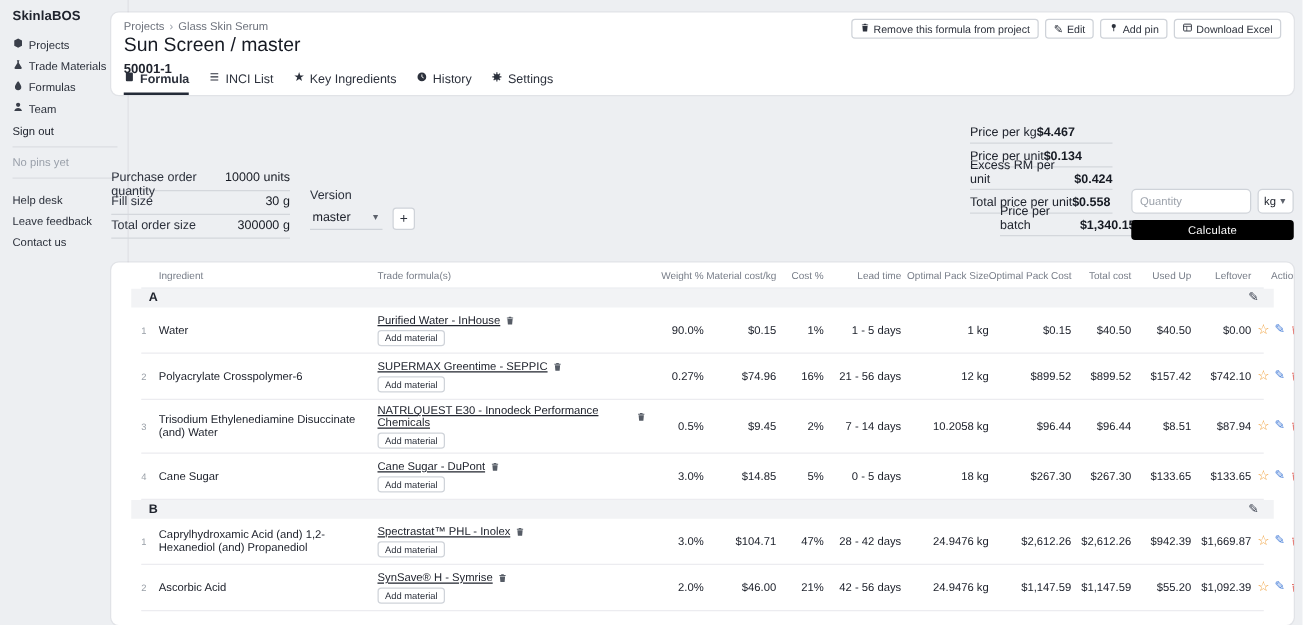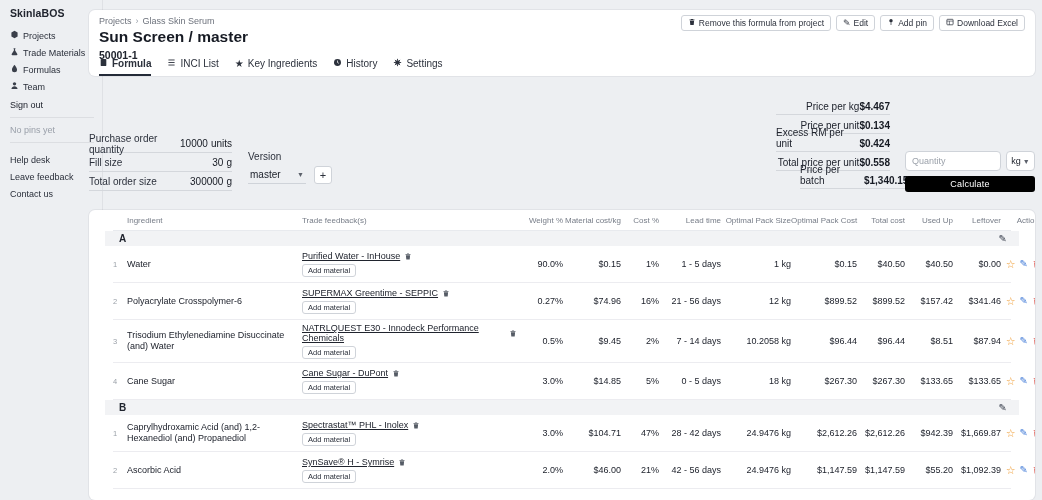--- a/index.html
+++ b/index.html
@@ -18,41 +18,41 @@
   .signout { margin-top:8px; margin-bottom:4px; cursor:pointer; }
   .sdivider { border-top:1px solid #dcdee2; margin:7px 2px 7px 0; }
   .pins-empty { color:#9aa0aa; margin:2px 0 2px; }
   .side-link { display:block; margin-bottom:7px; color:#2a2f3a; cursor:pointer; }
   .side-links { margin-top:12px; }
 
   
   .hdr-card { position:absolute; left:89px; top:10px; width:946px; height:66px; background:#fff; border-radius:6px; padding:6px 10px 0 10px; box-shadow:0 0 0 1px rgba(20,24,34,.05); }
   .breadcrumb { display:flex; align-items:center; gap:4px; font-size:9px; color:#6d727c; }
   .crumb-sep { color:#9aa0aa; font-size:9px; }
-  .hdr-title { font-size:15.5px; font-weight:700; margin-top:2px; color:#161a23; }
+  .hdr-title { font-size:15.5px; font-weight:400; margin-top:2px; color:#161a23; }
   .hdr-code { font-size:10.5px; font-weight:600; margin-top:3px; color:#20242e; }
   .hdr-actions { position:absolute; top:5px; right:10px; display:flex; gap:5px; }
   .hbtn { display:flex; align-items:center; gap:3px; border:1px solid #cfd3d9; background:#fff; border-radius:3px; font-size:8.5px; padding:0 6px; height:16px; color:#2c313c; white-space:nowrap; }
   .tabs { position:absolute; left:10px; bottom:0; display:flex; gap:16px; }
   .tab { display:flex; align-items:center; gap:4px; font-size:10px; color:#2c313c; padding-bottom:5px; border-bottom:2px solid transparent; cursor:pointer; }
   .tab.active { font-weight:700; border-bottom-color:#242b38; }
   .tab-star { font-size:10px; line-height:1; color:#2c313c; }
 
   
   .form-area { position:absolute; left:89px; top:95px; width:946px; height:105px; font-size:10px; }
-  .field-row { position:absolute; left:0; width:143px; height:16px; display:flex; justify-content:space-between; align-items:center; border-bottom:1px solid #d4d7dc; padding-bottom:2px; }
+  .field-row { position:absolute; left:0; width:143px; height:16px; display:flex; justify-content:space-between; align-items:flex-start; border-bottom:1px solid #d4d7dc; padding-bottom:2px; }
   .field-label { color:#2c313c; }
   .field-val { font-weight:400; color:#161a23; white-space:nowrap; }
   .field-unit { margin-left:3px; }
   .ver-label { position:absolute; left:159px; top:56px; color:#2c313c; }
   .ver-select { position:absolute; left:159px; top:71px; width:58px; height:18px; display:flex; align-items:center; justify-content:space-between; border-bottom:1px solid #cfd3d9; font-size:10px; cursor:pointer; padding:0 2px; }
   .ver-plus { position:absolute; left:225px; top:71px; width:18px; height:18px; border:1px solid #cfd3d9; border-radius:3px; background:#fff; font-size:11px; line-height:1; color:#2c313c; display:flex; align-items:center; justify-content:center; }
   .chev { font-size:7px; color:#5c616b; }
 
-  .price-row { position:absolute; left:687px; width:114px; height:16px; display:flex; justify-content:flex-end; align-items:flex-end; border-bottom:1px solid #d4d7dc; padding-bottom:2px; }
+  .price-row { position:absolute; left:687px; width:114px; height:16px; display:flex; justify-content:flex-start; align-items:flex-end; border-bottom:1px solid #d4d7dc; padding-bottom:2px; }
   .price-row .pv { font-weight:700; color:#161a23; }
 
   .batch-label { position:absolute; left:816px; top:58px; font-size:8px; color:#70757f; }
   .batch-input { position:absolute; left:816px; top:56px; width:96px; height:20px; border:1px solid #cfd3d9; border-radius:4px; background:#fff; font-size:9px; padding:0 6px; color:#20242e; font-family:inherit; }
   .batch-input::placeholder { color:#9ca2ab; }
   .batch-unit { position:absolute; left:917px; top:56px; width:29px; height:20px; border:1px solid #cfd3d9; border-radius:4px; background:#fff; font-size:9px; display:flex; align-items:center; justify-content:center; gap:2px; color:#20242e; }
   .calc-btn { position:absolute; left:816px; top:81px; width:130px; height:16px; background:#000000; color:#fff; border:none; border-radius:3px; font-size:9px; letter-spacing:.2px; }
 
   
   .table-card { position:absolute; left:89px; top:210px; width:946px; height:290px; background:#fff; border-radius:6px; padding:0 24px; overflow:hidden; box-shadow:0 0 0 1px rgba(20,24,34,.05); }
@@ -245,21 +245,21 @@
       <span class="chev">▼</span>
     </div>
     <button class="calc-btn">Calculate</button>
   </section>
 
   <section class="table-card">
 
     <div class="trow thead">
       <div></div>
       <div>Ingredient</div>
-      <div>Trade feedback(s)</div>
+      <div>Trade formula(s)</div>
       <div class="r">Weight %</div>
       <div class="r">Material cost/kg</div>
       <div class="r">Cost %</div>
       <div class="r">Lead time</div>
       <div class="r">Optimal Pack Size</div>
       <div class="r">Optimal Pack Cost</div>
       <div class="r">Total cost</div>
       <div class="r">Used Up</div>
       <div class="r">Leftover</div>
       <div class="r">Actions</div>
@@ -319,21 +319,21 @@
         <button class="add-mat">Add material</button>
       </div>
       <div class="c r">0.27%</div>
       <div class="c r">$74.96</div>
       <div class="c r">16%</div>
       <div class="c r">21 - 56 days</div>
       <div class="c r">12 kg</div>
       <div class="c r">$899.52</div>
       <div class="c r">$899.52</div>
       <div class="c r">$157.42</div>
-      <div class="c r">$341.46</div>
+      <div class="c r">$742.10</div>
       <div class="c actions">
         <span class="act star">☆</span>
         <span class="act edit">✎</span>
         <span class="act del">
             <svg viewBox="0 0 16 16" width="9" height="10">
               <path fill="currentColor" d="M6.2 1.8h3.6l.6 1.2H13v1.4H3V3h2.6zM3.8 5.5h8.4l-.8 8.7H4.6z"></path>
             </svg>
           </span>
       </div>
     </div>

